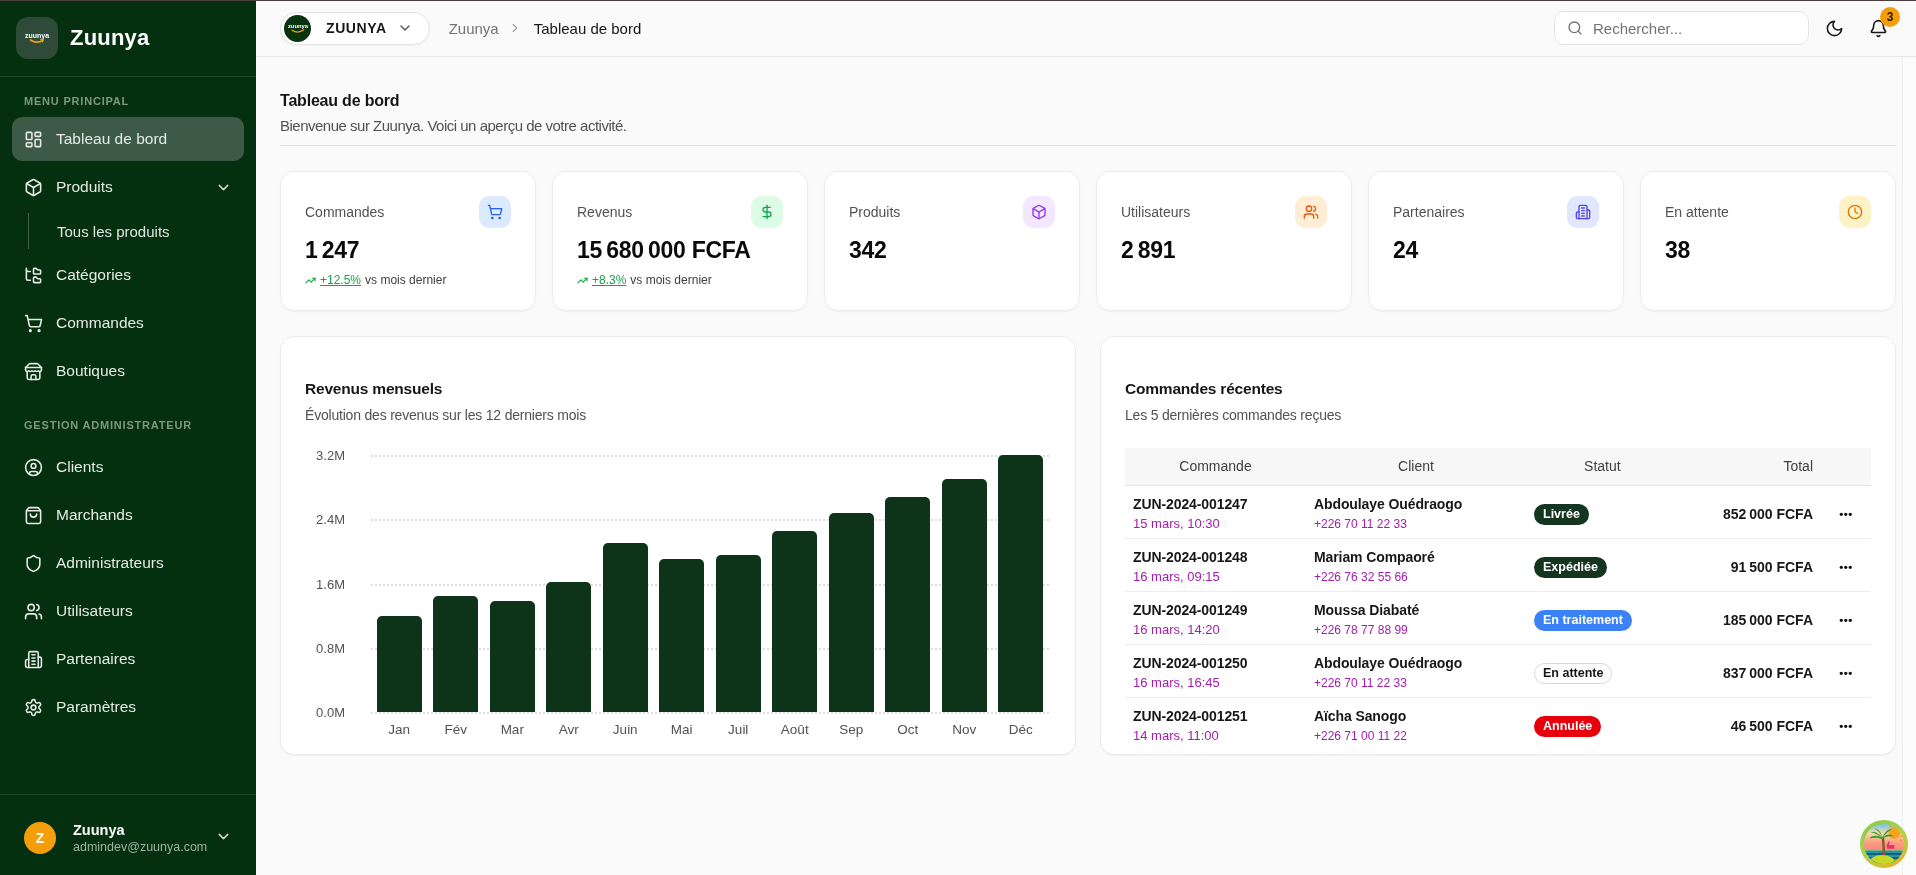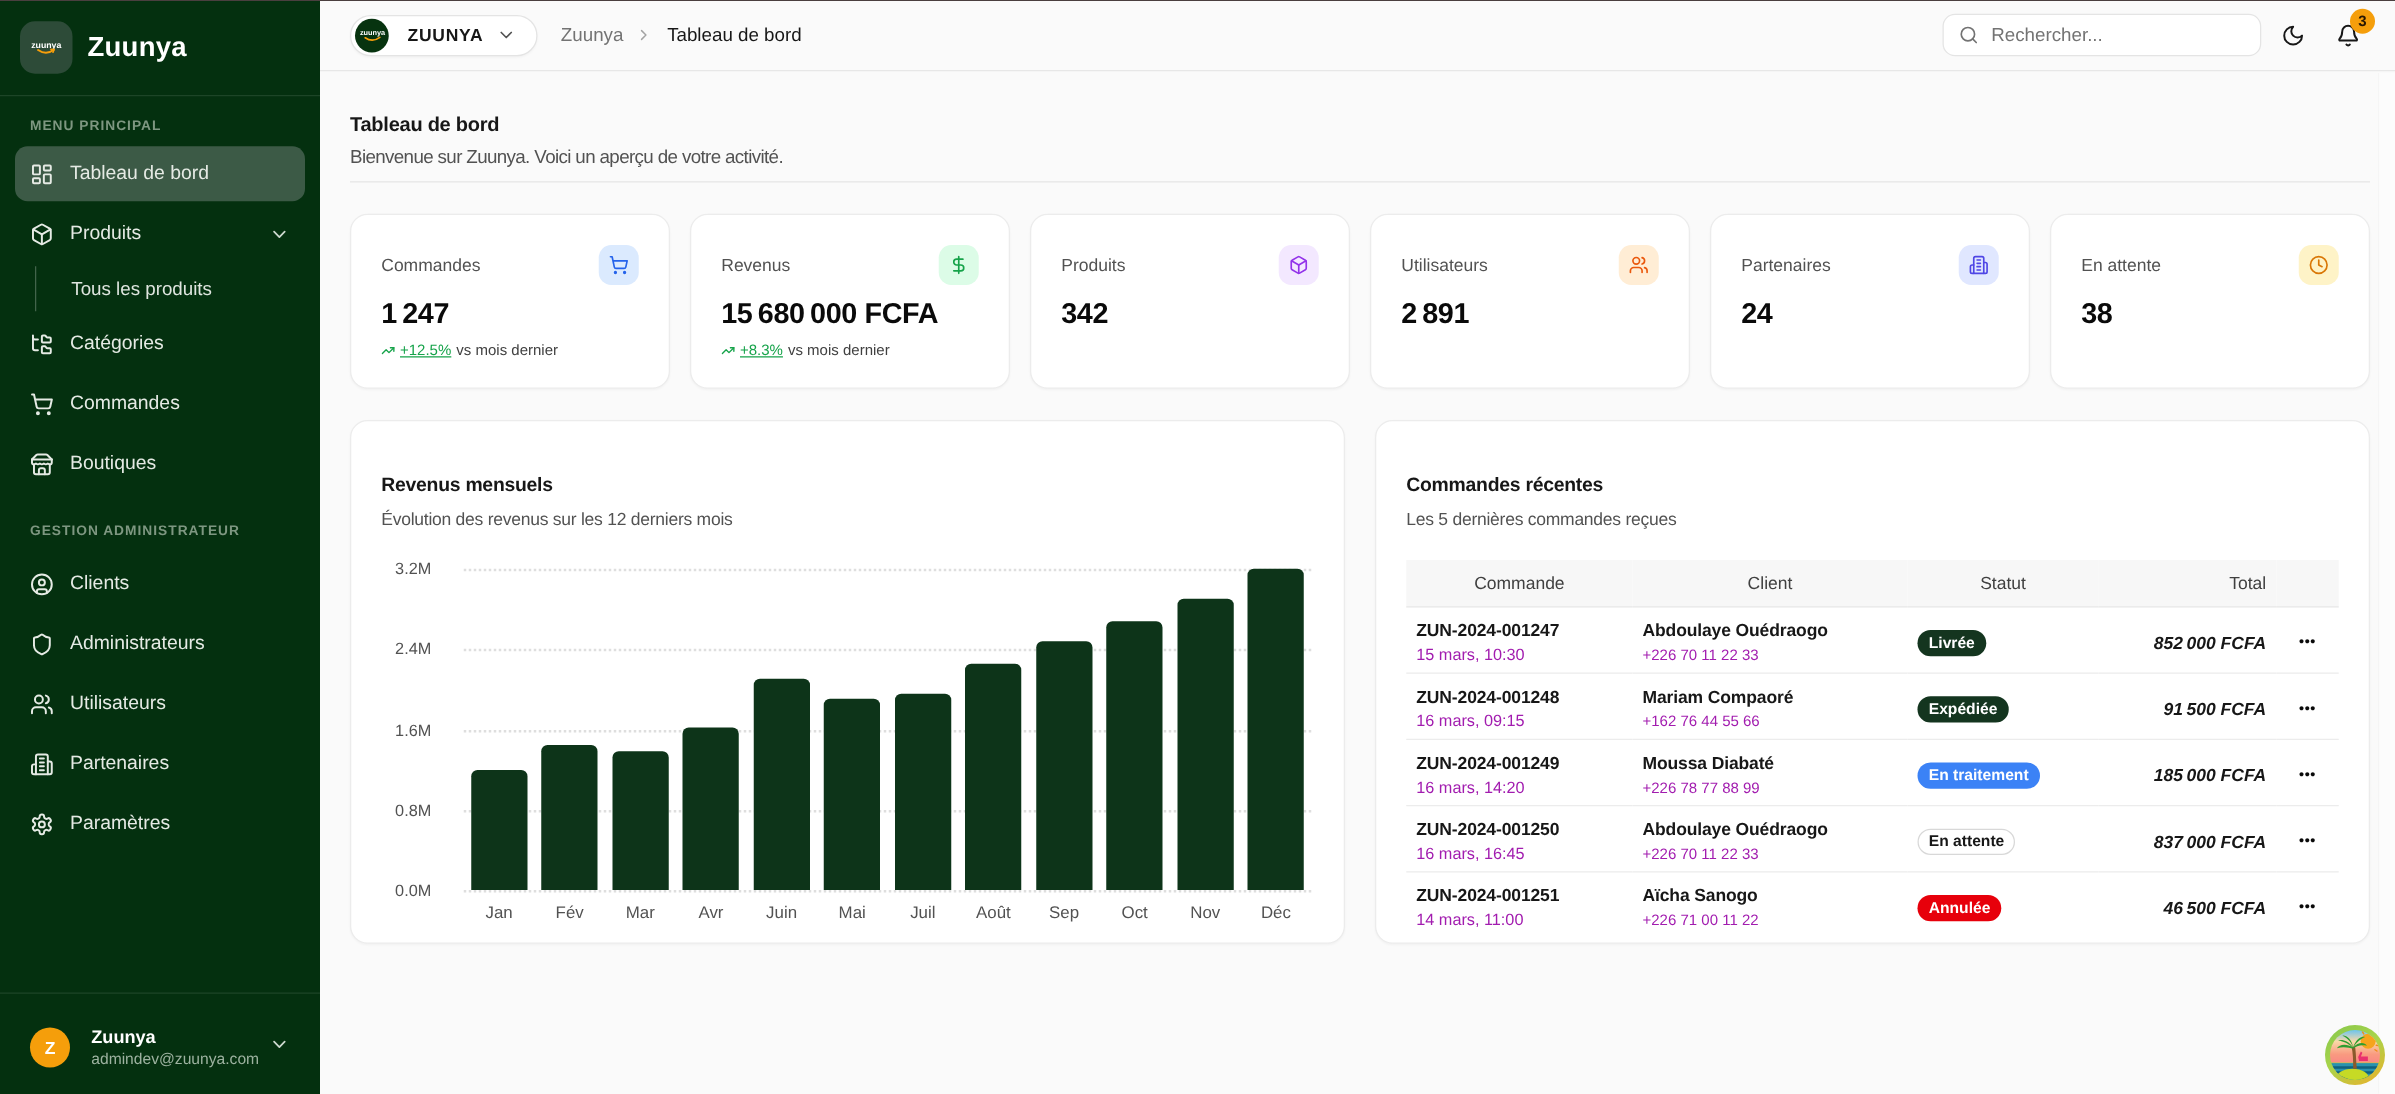--- a/index.html
+++ b/index.html
@@ -84,21 +84,21 @@
   td { padding:5px 8px 0; height:53px; vertical-align:middle; border-top:1px solid #ececec;}
   tbody tr:first-child td { border-top:1px solid #e5e5e5; }
   .oid { font-size:14px; font-weight:bold; color:#171717; line-height:19px; letter-spacing:-0.1px;}
   .odate { font-size:13px; color:#a21caf; line-height:18px; margin-top:1px;}
   .pill { display:inline-block; padding:3px 9px 4px; border-radius:999px; font-size:12.5px; font-weight:bold; color:#fff;}
   .p-liv { background:#14351f; }
   .p-exp { background:#14351f; }
   .p-tra { background:#3b82f6; }
   .p-att { background:#fff; border:1px solid #d8d8d8; color:#171717; padding:2px 8px 3px;}
   .p-ann { background:#e7000b; }
-  .total { font-size:14px; font-weight:bold; color:#171717;font-style:italic;}
+  .total { font-size:14px; font-weight:bold; color:#171717;}
   .dots { color:#0a0a0a; font-weight:bold; font-size:11.5px; letter-spacing:0.5px; text-align:center;}
   .scrollbar { position:fixed; right:0; top:58px; width:14px; height:817px; background:#fcfcfc;
     border-left:1px solid #f0f0f0; z-index:50;}
   .float-logo { position:fixed; right:8px; bottom:7px; width:48px; height:48px; z-index:60; }
 body::before{content:"";position:fixed;left:0;top:0;width:100%;height:1px;background:#4a3f3f;z-index:99;}
 </style>
 </head>
 <body>
 <aside class="sidebar">
   <div class="logo-block">
@@ -144,20 +144,25 @@
           <path d="M15 22v-4a2 2 0 0 0-2-2h-2a2 2 0 0 0-2 2v4"></path>
           <path d="M2 7h20"></path>
           <path d="M22 7v3a2 2 0 0 1-2 2 2.7 2.7 0 0 1-1.59-.63.7.7 0 0 0-.82 0A2.7 2.7 0 0 1 16 12a2.7 2.7 0 0 1-1.59-.63.7.7 0 0 0-.82 0A2.7 2.7 0 0 1 12 12a2.7 2.7 0 0 1-1.59-.63.7.7 0 0 0-.82 0A2.7 2.7 0 0 1 8 12a2.7 2.7 0 0 1-1.59-.63.7.7 0 0 0-.82 0A2.7 2.7 0 0 1 4 12a2 2 0 0 1-2-2V7"></path>
         </svg> Boutiques</div>
     <div class="nav-label" style="margin:24px 12px 12px;">GESTION ADMINISTRATEUR</div>
     <div class="nav-item"><svg width="19" height="19" viewBox="0 0 24 24" fill="none" stroke="#e5eae4" stroke-width="2" stroke-linecap="round" stroke-linejoin="round">
           <circle cx="12" cy="12" r="10"></circle>
           <circle cx="12" cy="10" r="3"></circle>
           <path d="M7 20.662V19a2 2 0 0 1 2-2h6a2 2 0 0 1 2 2v1.662"></path>
         </svg> Clients</div>
+    <div class="nav-item"><svg width="19" height="19" viewBox="0 0 24 24" fill="none" stroke="#e5eae4" stroke-width="2" stroke-linecap="round" stroke-linejoin="round">
+          <path d="M16 10a4 4 0 0 1-8 0"></path>
+          <path d="M3.103 6.034h17.794"></path>
+          <path d="M3.4 5.467a2 2 0 0 0-.4 1.2V20a2 2 0 0 0 2 2h14a2 2 0 0 0 2-2V6.667a2 2 0 0 0-.4-1.2l-2-2.667A2 2 0 0 0 17 2H7a2 2 0 0 0-1.6.8z"></path>
+        </svg> Marchands</div>
     <div class="nav-item"><svg width="19" height="19" viewBox="0 0 24 24" fill="none" stroke="#e5eae4" stroke-width="2" stroke-linecap="round" stroke-linejoin="round">
           <path d="M20 13c0 5-3.5 7.5-7.66 8.95a1 1 0 0 1-.67-.01C7.5 20.5 4 18 4 13V6a1 1 0 0 1 1-1c2 0 4.5-1.2 6.24-2.72a1.17 1.17 0 0 1 1.52 0C14.51 3.81 17 5 19 5a1 1 0 0 1 1 1z"></path>
         </svg> Administrateurs</div>
     <div class="nav-item"><svg width="19" height="19" viewBox="0 0 24 24" fill="none" stroke="#e5eae4" stroke-width="2" stroke-linecap="round" stroke-linejoin="round">
           <path d="M16 21v-2a4 4 0 0 0-4-4H6a4 4 0 0 0-4 4v2"></path>
           <circle cx="9" cy="7" r="4"></circle>
           <path d="M22 21v-2a4 4 0 0 0-3-3.87"></path>
           <path d="M16 3.13a4 4 0 0 1 0 7.75"></path>
         </svg> Utilisateurs</div>
     <div class="nav-item"><svg width="19" height="19" viewBox="0 0 24 24" fill="none" stroke="#e5eae4" stroke-width="2" stroke-linecap="round" stroke-linejoin="round">
@@ -420,21 +425,21 @@
                 <td class="right total">852 000 FCFA</td>
                 <td class="dots">•••</td>
               </tr>
               <tr>
                 <td>
                   <div class="oid">ZUN-2024-001248</div>
                   <div class="odate">16 mars, 09:15</div>
                 </td>
                 <td>
                   <div class="oid">Mariam Compaoré</div>
-                  <div class="odate" style="font-size:12px">+162 76 44 55 66</div>
+                  <div class="odate" style="font-size:12px">+226 76 32 55 66</div>
                 </td>
                 <td><span class="pill p-exp">Expédiée</span></td>
                 <td class="right total">91 500 FCFA</td>
                 <td class="dots">•••</td>
               </tr>
               <tr>
                 <td>
                   <div class="oid">ZUN-2024-001249</div>
                   <div class="odate">16 mars, 14:20</div>
                 </td>

